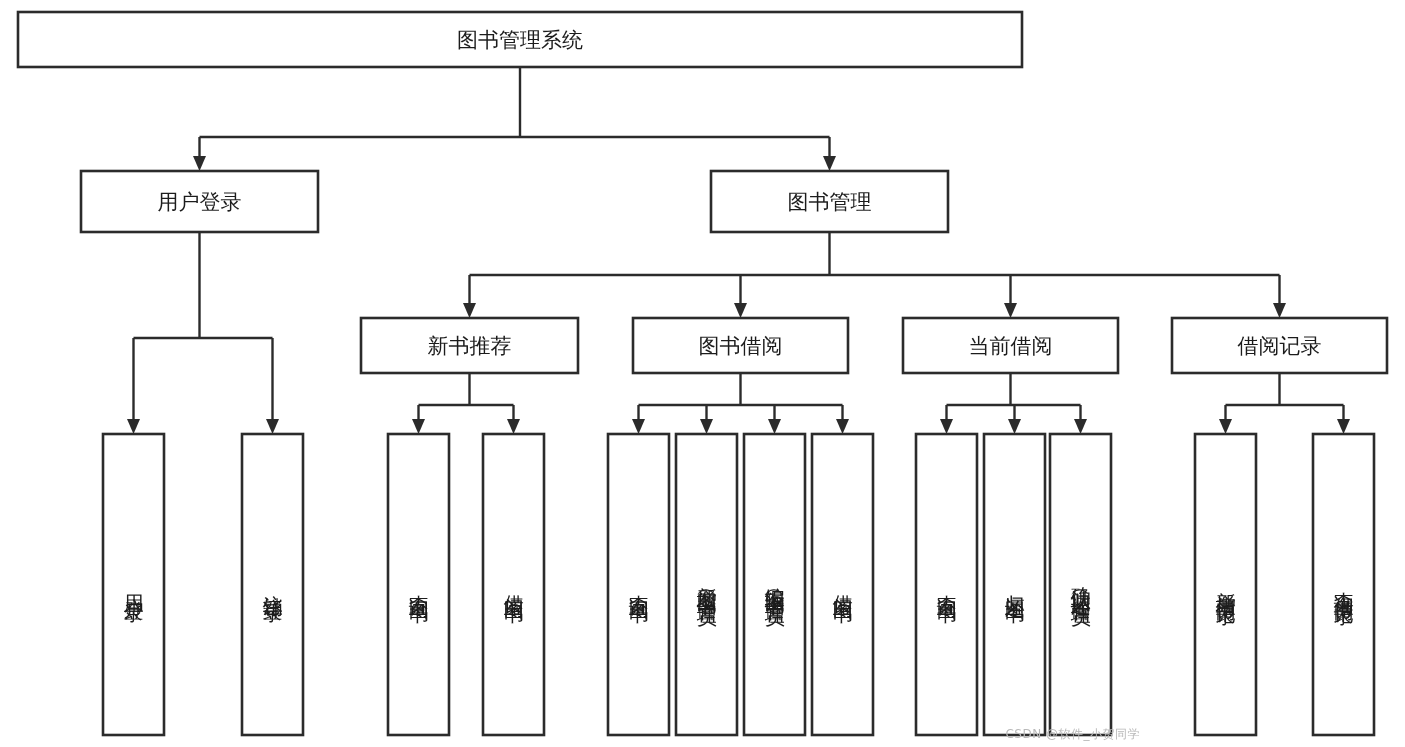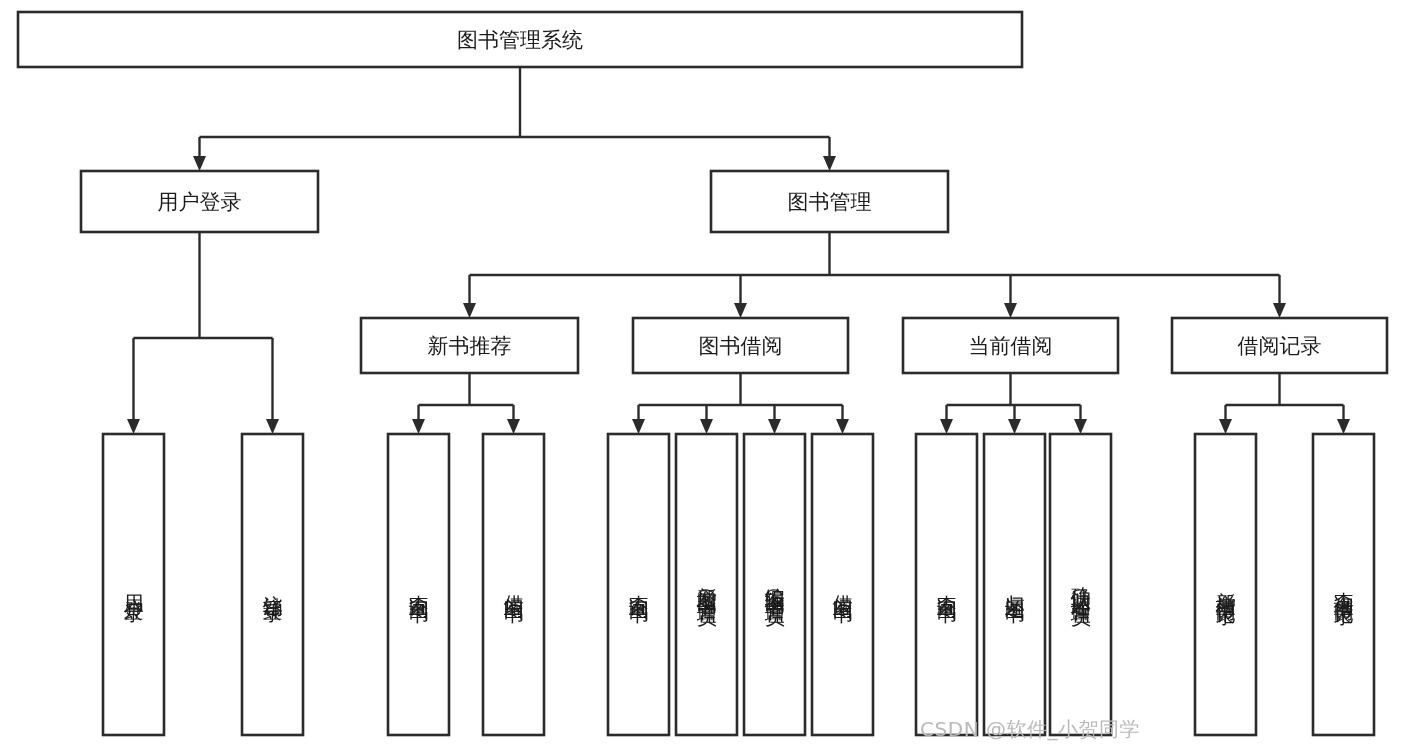--- a/index.html
+++ b/index.html
@@ -65,21 +65,21 @@
     display: flex;
     align-items: center;
     justify-content: center;
     pointer-events: none;
   }
   .watermark {
     position: absolute;
     right: 8px;
     bottom: 4px;
     font-family: "DejaVu Sans", "Liberation Sans", sans-serif;
-    font-size: 20px;
+    font-size: 12px;
     color: #b9b9b9;
     letter-spacing: 0.5px;
     white-space: nowrap;
     user-select: none;
   }
 </style>
 </head>
 <body>
 
 <div id="diagram-root">

